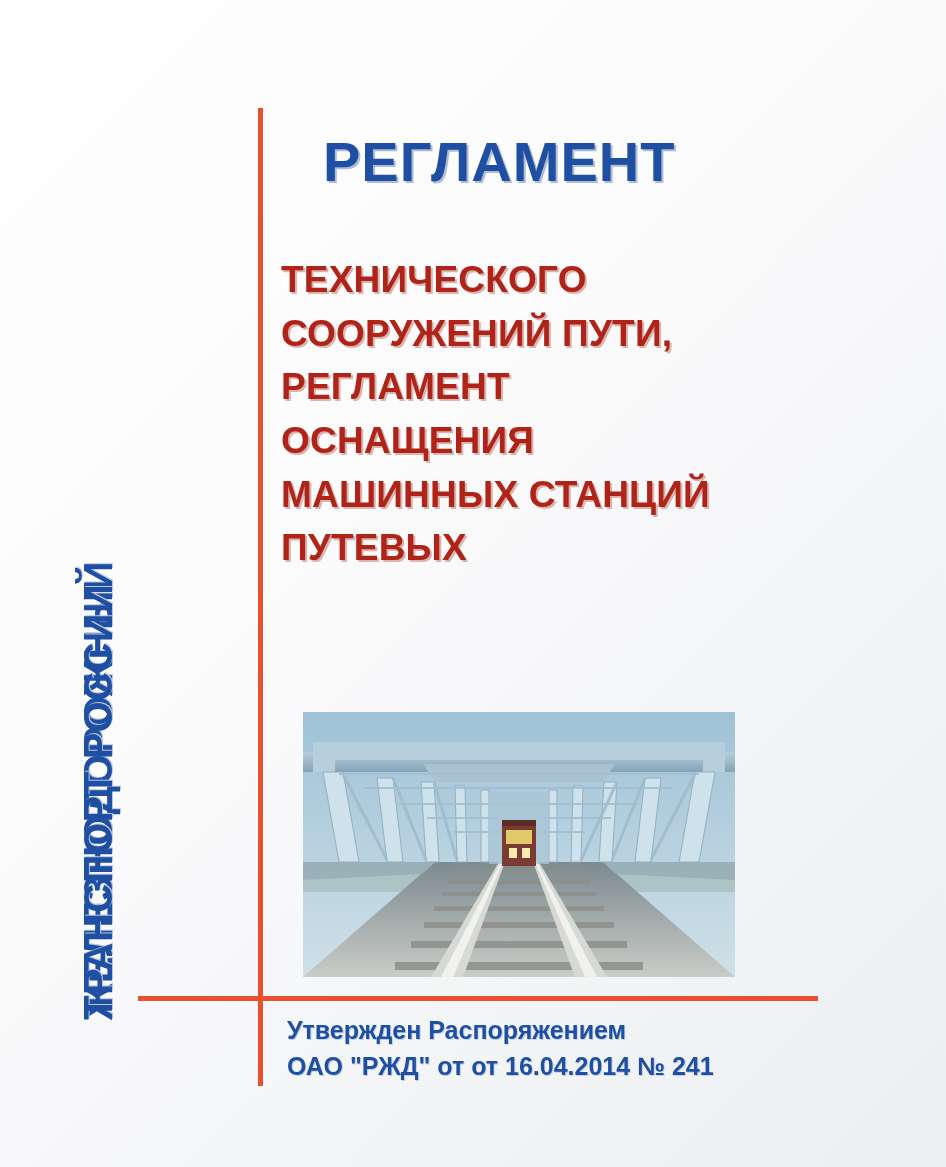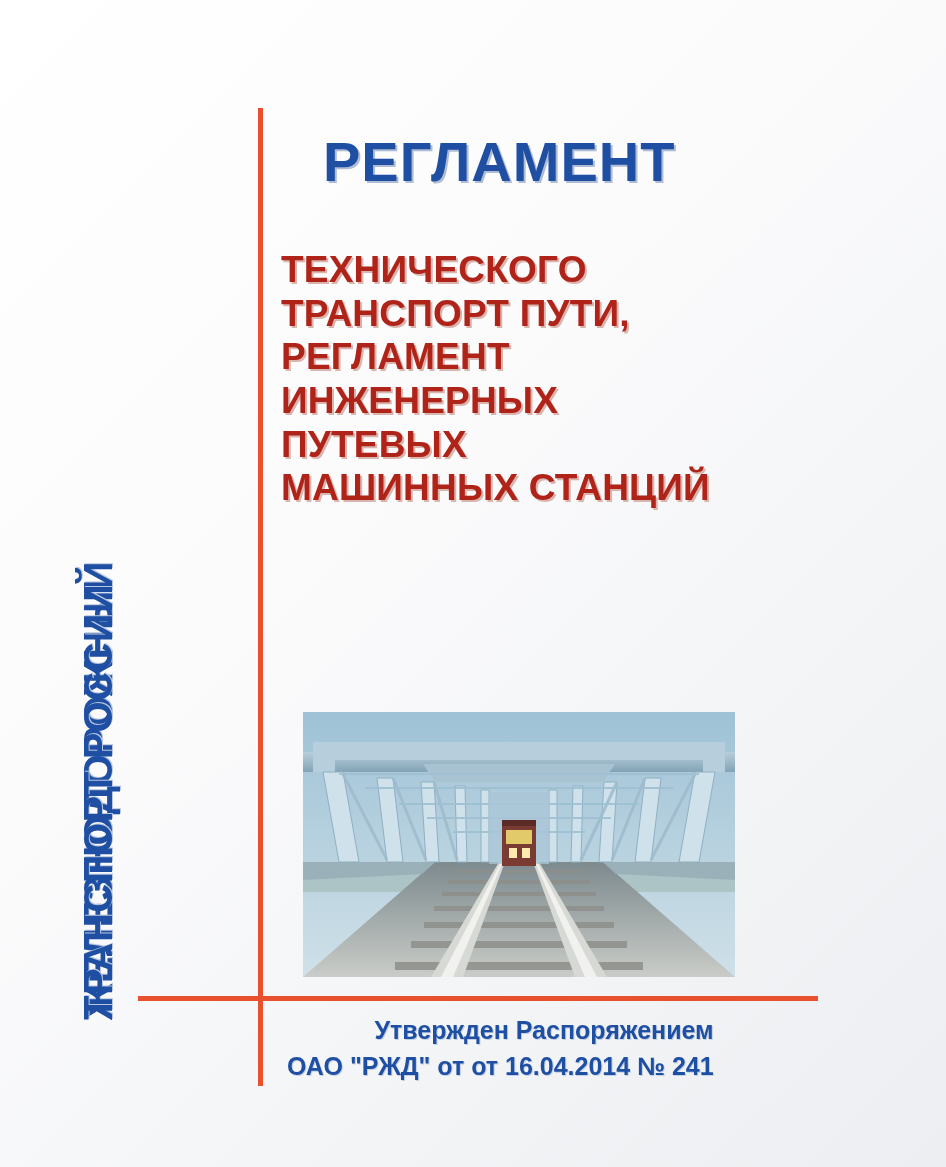--- a/index.html
+++ b/index.html
@@ -92,21 +92,21 @@
     left: 281px;
     top: 248px;
     width: 640px;
     font-size: 37px;
     font-weight: bold;
     color: #b02318;
     line-height: 1.18;
     text-shadow: 2px 2px 0 #d9b5b0;
     letter-spacing: 0.2px;
   }
-  .subtitle div { white-space: nowrap; }
+  .subtitle div { white-space: nowrap; margin-top: 10px; }
 
   
   .photo {
     position: absolute;
     left: 303px;
     top: 712px;
     width: 432px;
     height: 265px;
     overflow: hidden;
     background: #6d8ea6;
@@ -116,45 +116,44 @@
   
   .footer {
     position: absolute;
     left: 287px;
     top: 1012px;
     font-size: 25px;
     font-weight: bold;
     color: #1f4fa3;
     line-height: 1.45;
     text-shadow: 1px 1px 0 #c3cfe2;
-    text-align: right;
   }
 </style>
 </head>
 <body>
 
 <div class="page">
 
   <div class="side-title">
     <div class="vt vt-1">ЖЕЛЕЗНОДОРОЖНЫЙ</div>
     <div class="vt vt-2">ТРАНСПОРТ РОССИИ</div>
   </div>
 
   <div class="v-rule"></div>
   <div class="h-rule"></div>
 
   <div class="main-title">РЕГЛАМЕНТ</div>
 
   <div class="subtitle">
     <div>ТЕХНИЧЕСКОГО</div>
-    <div>ТРАНСПОРТ ПУТИ,</div>
+    <div>СООРУЖЕНИЙ ПУТИ,</div>
     <div>РЕГЛАМЕНТ</div>
-    <div>ИНЖЕНЕРНЫХ</div>
+    <div>ОСНАЩЕНИЯ</div>
+    <div>МАШИННЫХ СТАНЦИЙ</div>
     <div>ПУТЕВЫХ</div>
-    <div>МАШИННЫХ СТАНЦИЙ</div>
   </div>
 
   <div class="photo">
     <svg width="432" height="265" viewBox="0 0 432 265" xmlns="http://www.w3.org/2000/svg">
       <defs>
         <linearGradient id="sky" x1="0" y1="0" x2="0" y2="1">
           <stop offset="0%" stop-color="#9fc2d6"></stop>
           <stop offset="100%" stop-color="#cfe0e8"></stop>
         </linearGradient>
         <linearGradient id="steel" x1="0" y1="0" x2="0" y2="1">

